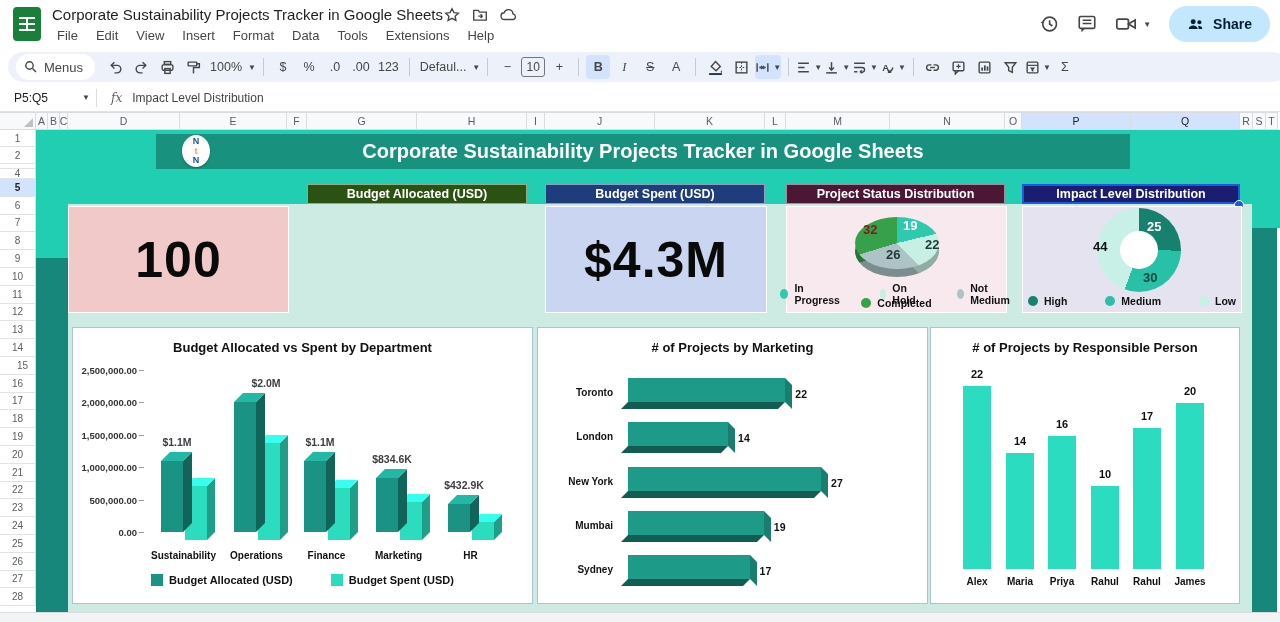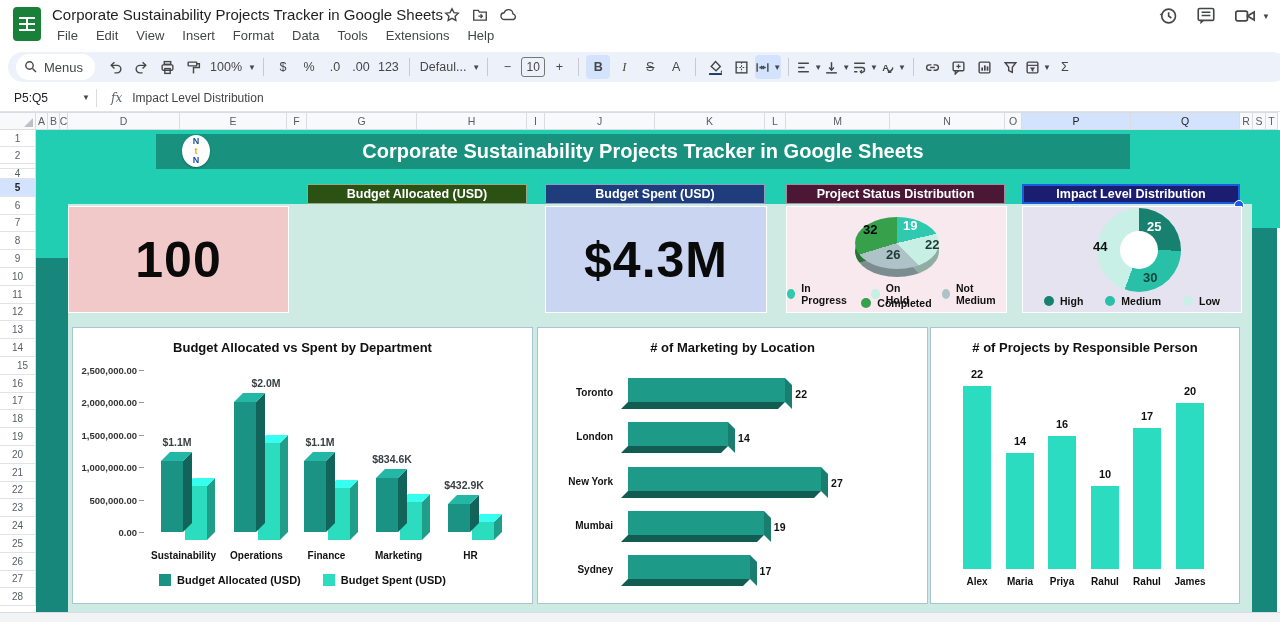--- a/index.html
+++ b/index.html
@@ -53,21 +53,21 @@
   
   .kpi-header{position:absolute;display:flex;align-items:center;justify-content:center;
       color:#fff;font-size:12.5px;font-weight:bold;border:1px solid rgba(255,255,255,.5);box-sizing:border-box;}
   .kpi-body{position:absolute;display:flex;align-items:center;justify-content:center;}
   .kpi-value{font-size:50px;font-weight:800;color:#0a0a0a;letter-spacing:1px;}
   .chartbox{position:absolute;background:#fff;border:1px solid #a9c4d6;box-sizing:border-box;}
   .chart-title{position:absolute;width:100%;text-align:center;font-size:13px;font-weight:bold;color:#111;}
   .tick-label{position:absolute;font-size:9.5px;font-weight:bold;color:#333;text-align:right;width:70px;}
   .cat-label{position:absolute;font-size:10px;font-weight:bold;color:#111;text-align:center;}
   .val-label{position:absolute;font-size:10.5px;font-weight:bold;color:#3c4043;text-align:center;}
-  .leg-row{position:absolute;display:flex;justify-content:center;gap:22px;width:100%;}
+  .leg-row{position:absolute;display:flex;justify-content:center;gap:38px;width:100%;}
   .leg-item{display:flex;align-items:center;gap:6px;font-size:10.5px;font-weight:bold;color:#111;}
   .pie-label{position:absolute;font-size:13px;font-weight:bold;}
   .sel-handle{position:absolute;width:8px;height:8px;border-radius:50%;background:#1b5bdf;border:1px solid #fff;}
   svg{display:block;}
 </style>
 </head>
 <body>
 <div id="app">
 
 <div id="topbar" class="abs">
@@ -119,20 +119,29 @@
             <path d="M4.5 5h7M4.5 7.5h7" stroke="#444746" stroke-width="1.2"></path>
           </svg>
         </span>
     <span style="display:flex;align-items:center;gap:4px;">
           <svg width="22" height="20" viewBox="0 0 18 14">
             <rect x="1.5" y="3" width="9.5" height="8" rx="1.5" fill="none" stroke="#444746" stroke-width="1.4"></rect>
             <path d="M11 7l5.5-3.2v6.4L11 7z" fill="none" stroke="#444746" stroke-width="1.4"></path>
           </svg>
           <span class="caret">▼</span>
         </span>
+    <div class="share-pill">
+      <svg width="18" height="16" viewBox="0 0 16 14">
+            <circle cx="5.5" cy="5" r="2.2" fill="#001d35"></circle>
+            <circle cx="11" cy="5.4" r="1.8" fill="#001d35"></circle>
+            <path d="M1.5 11.5c0-2 2-3.2 4-3.2s4 1.2 4 3.2z" fill="#001d35"></path>
+            <path d="M10 8.6c1.8 0 3.6 1 3.6 2.9h-3.2" fill="#001d35"></path>
+          </svg>
+      <span>Share</span>
+    </div>
   </div>
 </div>
 
 <div id="toolbar" class="abs">
   <div class="menus-pill">
     <svg width="14" height="14" viewBox="0 0 14 14">
           <circle cx="5.5" cy="5.5" r="3.7" fill="none" stroke="#444746" stroke-width="1.4"></circle>
           <path d="M8.5 8.5l3.5 3.5" stroke="#444746" stroke-width="1.4"></path>
         </svg>
     <span>Menus</span>
@@ -401,21 +410,21 @@
       </div>
       <div class="kpi-header" style="position: absolute; left: 750px; top: 54px; width: 219px; height: 20px; background: rgb(75, 23, 52);">
         <span>Project Status Distribution</span>
       </div>
       <div style="position: absolute; left: 750px; top: 76px; width: 219px; height: 105px; background: rgb(247, 233, 237); border: 1px solid rgb(255, 255, 255); overflow: visible;">
         <div style="position: absolute; left: 68px; top: 18px; width: 84px; height: 84px; border-radius: 50%; background: conic-gradient(rgb(46, 201, 174) 0deg, rgb(46, 201, 174) 69.0909deg, rgb(200, 239, 227) 69.0909deg, rgb(200, 239, 227) 149.091deg, rgb(174, 195, 199) 149.091deg, rgb(174, 195, 199) 243.636deg, rgb(55, 160, 74) 243.636deg, rgb(55, 160, 74) 360deg); filter: brightness(0.72); transform: scaleY(0.62); transform-origin: 50% 0px;"></div>
         <div style="position: absolute; left: 68px; top: 10px; width: 84px; height: 84px; border-radius: 50%; background: conic-gradient(rgb(46, 201, 174) 0deg, rgb(46, 201, 174) 69.0909deg, rgb(200, 239, 227) 69.0909deg, rgb(200, 239, 227) 149.091deg, rgb(174, 195, 199) 149.091deg, rgb(174, 195, 199) 243.636deg, rgb(55, 160, 74) 243.636deg, rgb(55, 160, 74) 360deg); transform: scaleY(0.62); transform-origin: 50% 0px;"></div>
         <div class="pie-label" style="position: absolute; left: 116px; top: 11px; color: rgb(255, 255, 255);">19</div>
         <div class="pie-label" style="position: absolute; left: 138px; top: 30px; color: rgb(29, 59, 53);">22</div>
         <div class="pie-label" style="position: absolute; left: 99px; top: 40px; color: rgb(29, 59, 53);">26</div>
-        <div class="pie-label" style="position: absolute; left: 76px; top: 15px; color: #000000; text-align: right;">32</div>
+        <div class="pie-label" style="position: absolute; left: 76px; top: 15px; color: #7f1d1d; text-align: right;">32</div>
         <div class="leg-row" style="position: absolute; left: 0px; top: 75px;">
           <span class="leg-item">
             <span style="width:10px;height:10px;border-radius:50%;background:#2EC9AE;display:inline-block;"></span>
             <span>In Progress</span>
           </span>
           <span class="leg-item">
             <span style="width:10px;height:10px;border-radius:50%;background:#C8EFE3;display:inline-block;"></span>
             <span>On Hold</span>
           </span>
           <span class="leg-item">
@@ -514,21 +523,21 @@
             <span style="width:12px;height:12px;background:#1B9384;display:inline-block;"></span>
             <span>Budget Allocated (USD)</span>
           </span>
           <span class="leg-item" style="font-size: 11px;">
             <span style="width:12px;height:12px;background:#2CDCBF;display:inline-block;"></span>
             <span>Budget Spent (USD)</span>
           </span>
         </div>
       </div>
       <div class="chartbox" style="position: absolute; left: 501px; top: 197px; width: 391px; height: 277px;">
-        <div class="chart-title" style="top: 12px;"># of Marketing by Location</div>
+        <div class="chart-title" style="top: 12px;"># of Projects by Marketing</div>
         <div class="cat-label" style="left: 5px; top: 59px; width: 70px; text-align: right;">Toronto</div>
         <div style="position: absolute; left: 90px; top: 74px; width: 157.3px; height: 7px; background: rgb(18, 92, 82); transform: skewX(-45deg); transform-origin: 0px 0px;"></div>
         <div style="position: absolute; left: 247.3px; top: 50px; width: 7px; height: 24px; background: rgb(25, 126, 112); transform: skewY(45deg); transform-origin: 0px 0px;"></div>
         <div style="position: absolute; left: 90px; top: 50px; width: 157.3px; height: 24px; background: rgb(30, 154, 137);"></div>
         <div class="val-label" style="left: 257.3px; top: 60px; color: rgb(17, 17, 17);">22</div>
         <div class="cat-label" style="left: 5px; top: 103px; width: 70px; text-align: right;">London</div>
         <div style="position: absolute; left: 90px; top: 118px; width: 100.1px; height: 7px; background: rgb(18, 92, 82); transform: skewX(-45deg); transform-origin: 0px 0px;"></div>
         <div style="position: absolute; left: 190.1px; top: 94px; width: 7px; height: 24px; background: rgb(25, 126, 112); transform: skewY(45deg); transform-origin: 0px 0px;"></div>
         <div style="position: absolute; left: 90px; top: 94px; width: 100.1px; height: 24px; background: rgb(30, 154, 137);"></div>
         <div class="val-label" style="left: 200.1px; top: 104px; color: rgb(17, 17, 17);">14</div>

